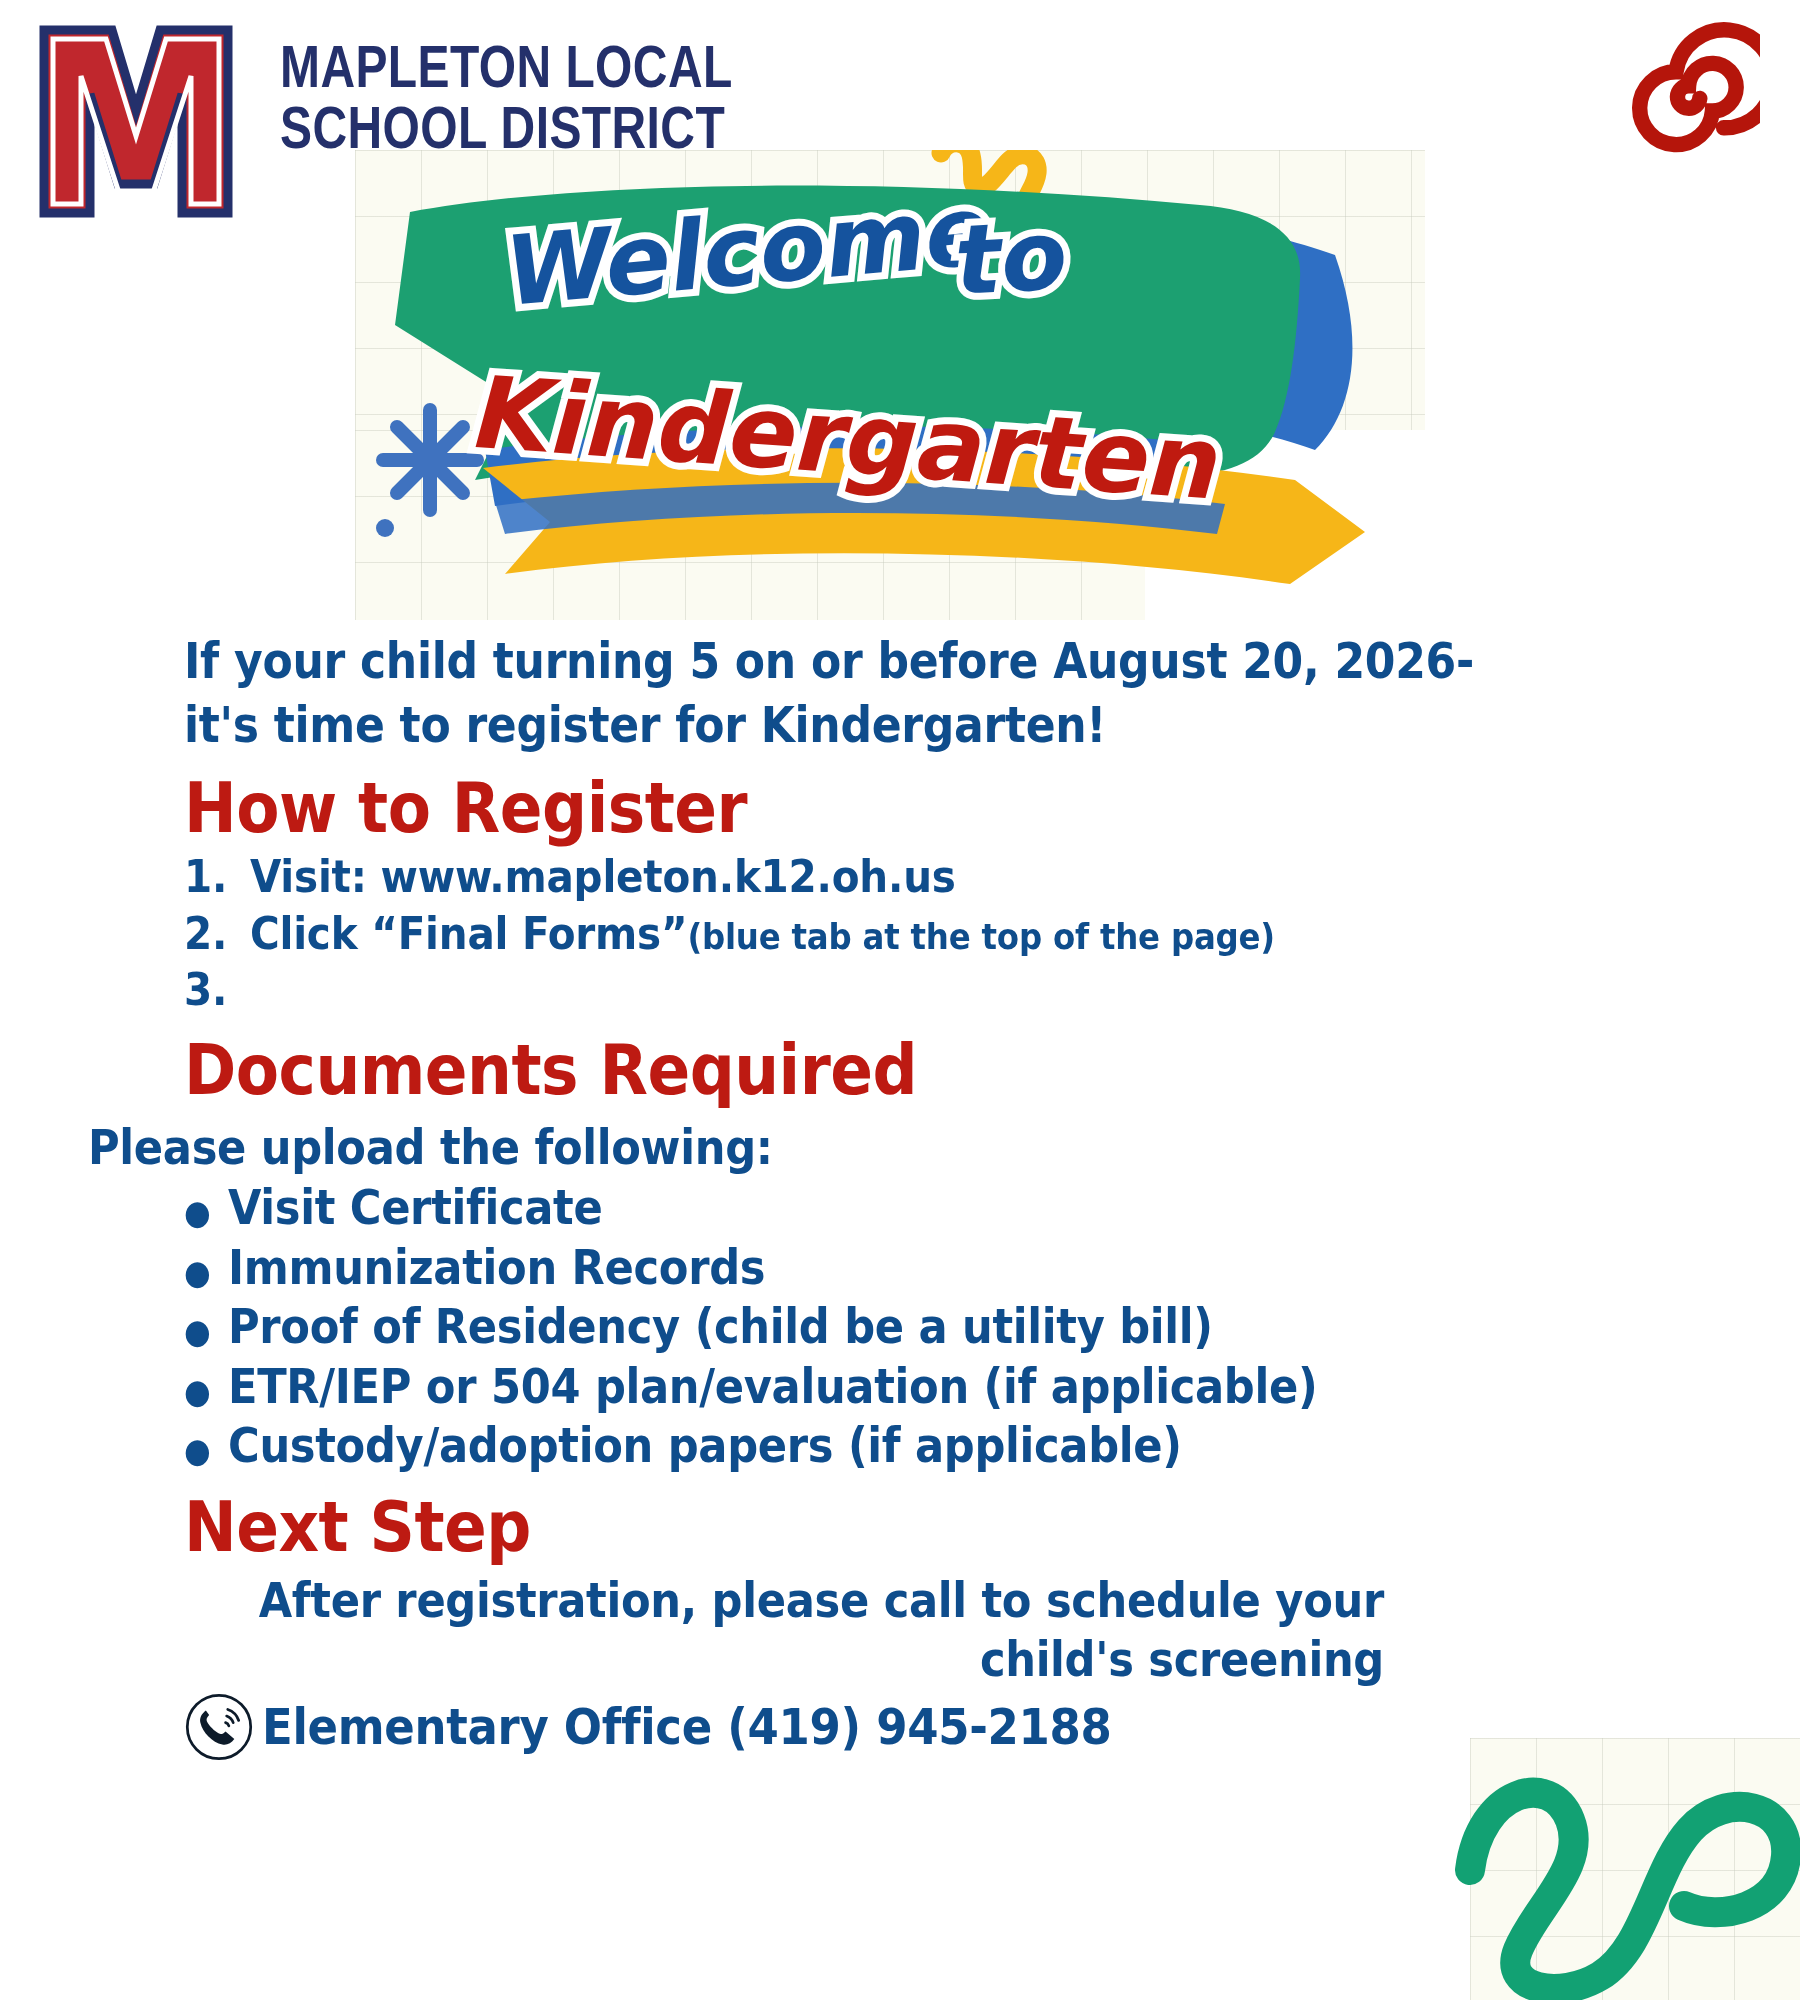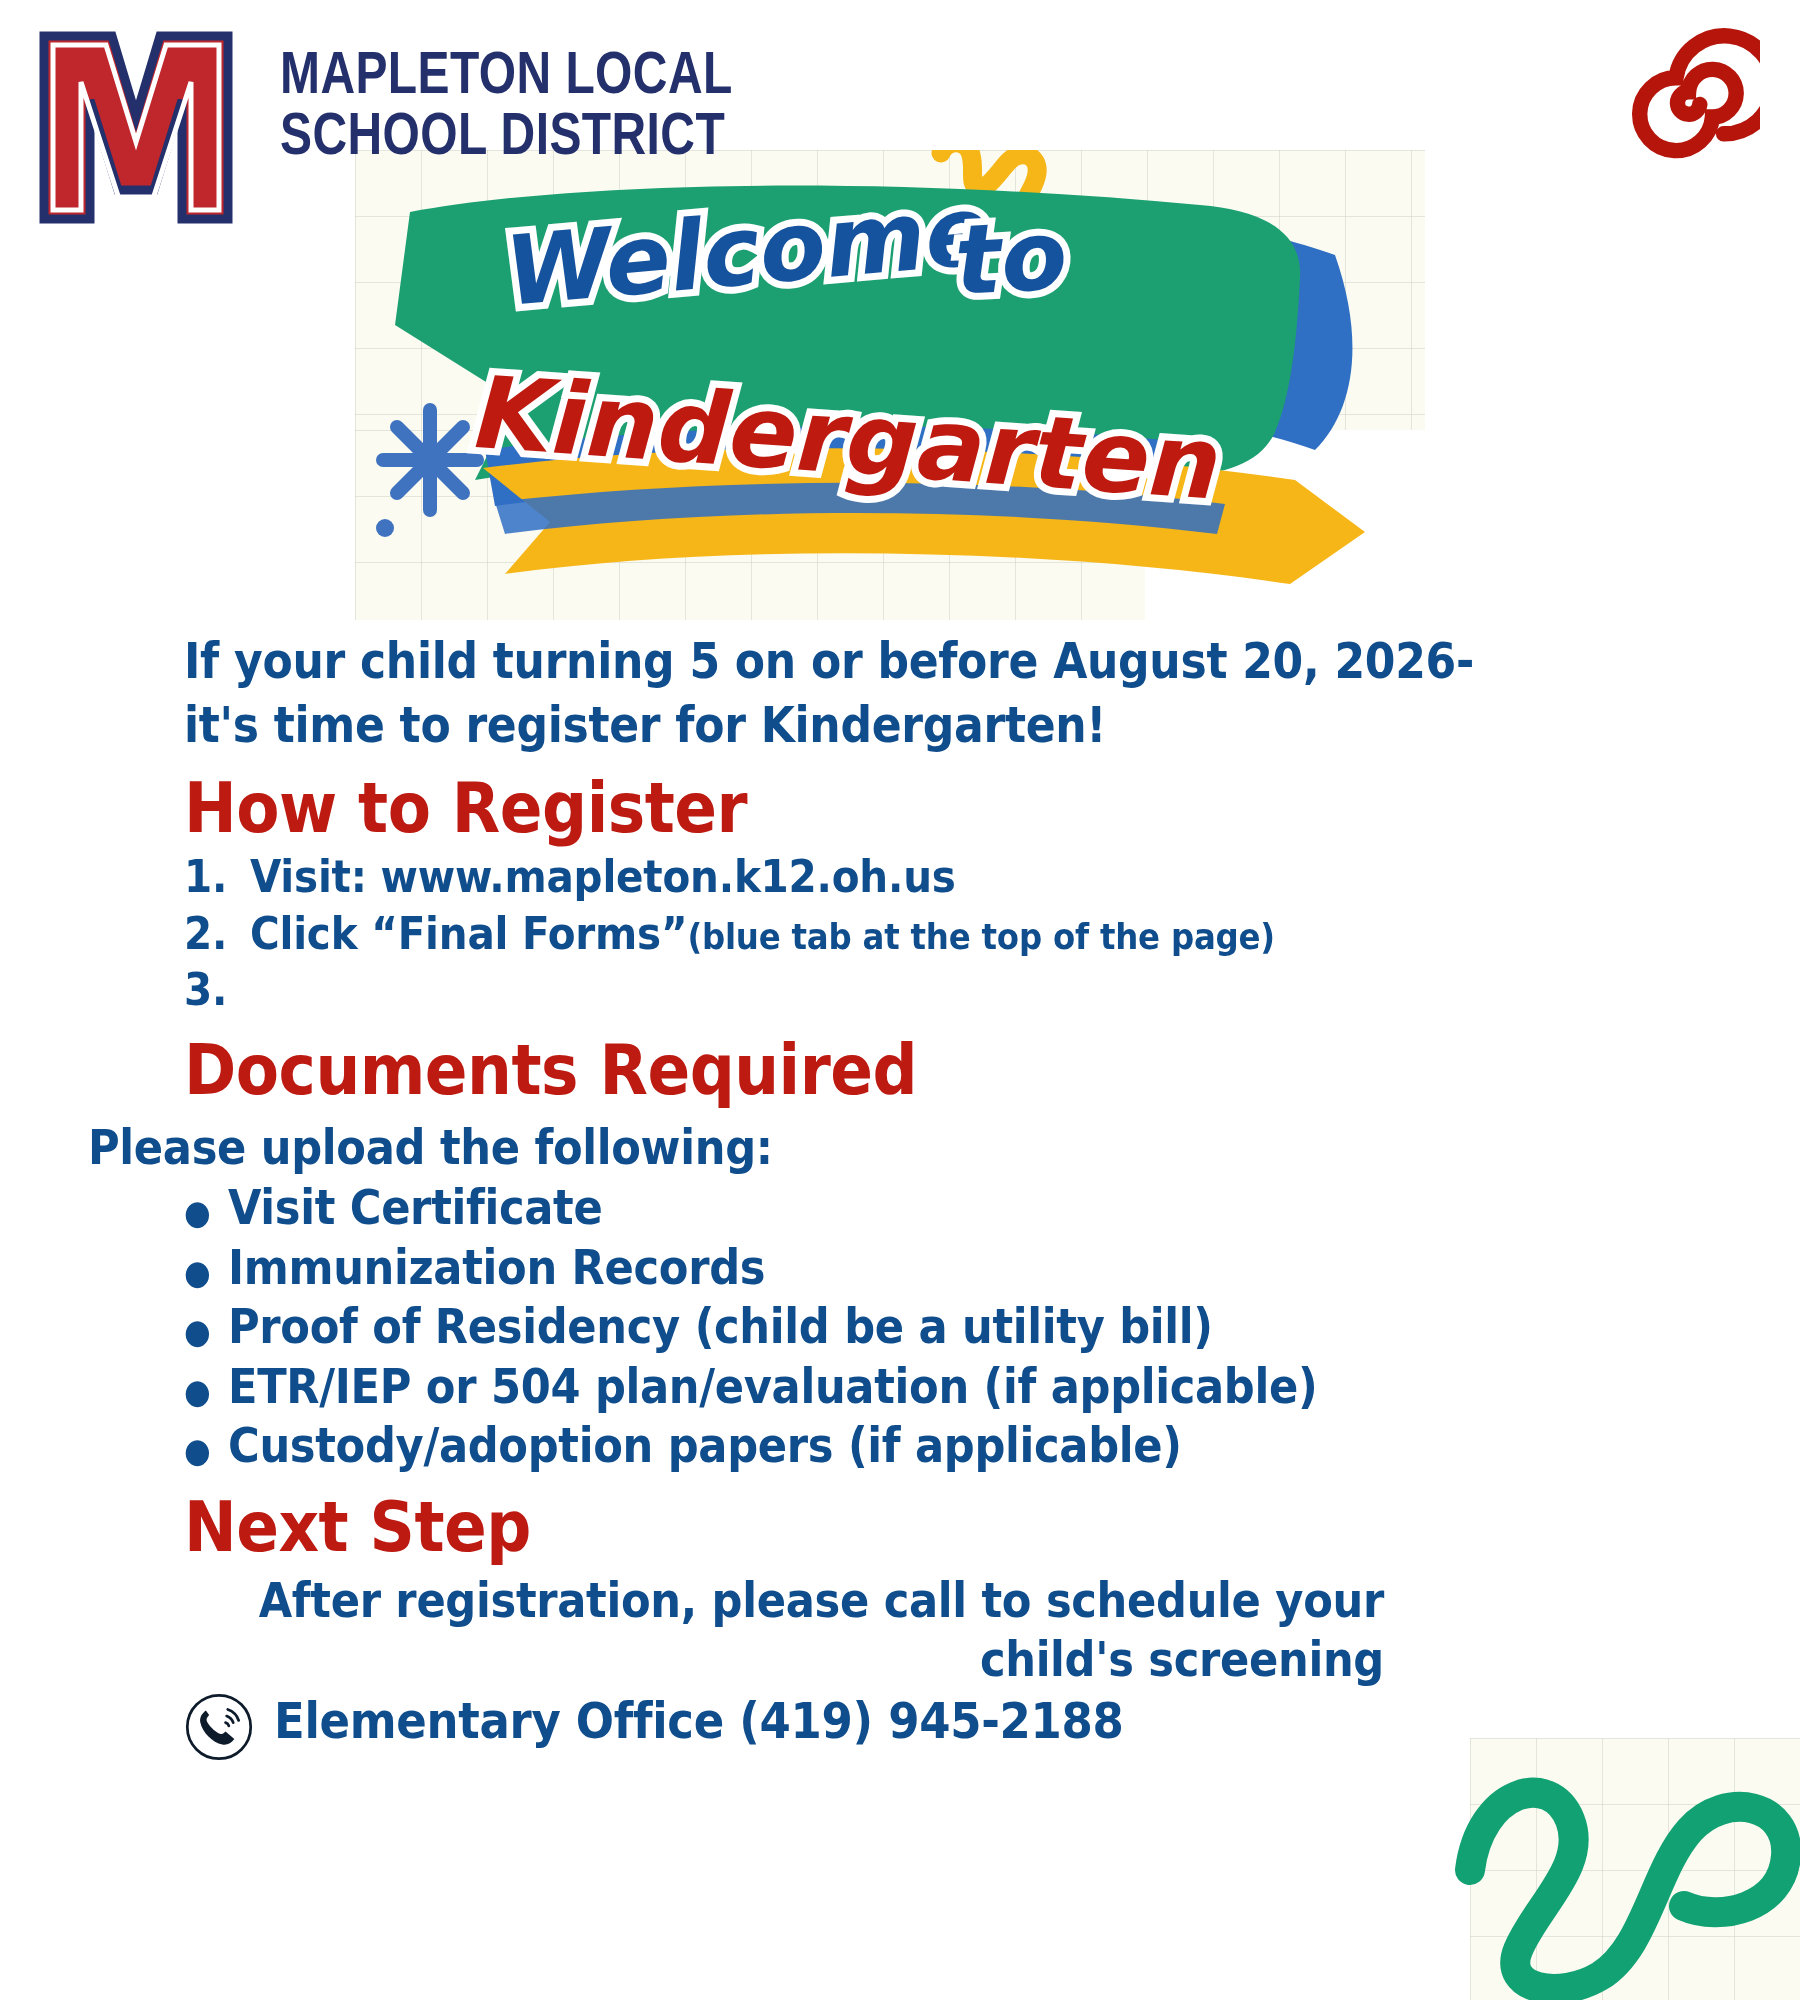--- a/index.html
+++ b/index.html
@@ -6,21 +6,21 @@
   body{
     width:1800px;height:2000px;
     background:#ffffff;
     font-family:"DejaVu Sans", sans-serif;
     position:relative;
     overflow:hidden;
   }
 
   
   #header{
-    position:absolute;left:0;top:12px;width:1800px;height:220px;
+    position:absolute;left:0;top:6px;width:1800px;height:220px;
     z-index:40;
   }
   #logo-m{
     position:absolute;left:36px;top:18px;width:200px;height:195px;
   }
   #district-name{
     position:absolute;left:280px;top:30px;
     color:#24306b;
     font-family:"Liberation Sans", sans-serif;
     font-weight:bold;
@@ -150,21 +150,21 @@
     margin:6px 0 0 168px;
     font-size:48px;
     line-height:1.22;
     letter-spacing:-0.3px;
     max-width:1200px;
     text-align:right;
   }
 
   .phone-line{
     margin:4px 0 0 168px;
-    display:flex;gap:20px;
+    display:flex;align-items:center;gap:8px;
     font-size:50px;
     letter-spacing:-0.3px;
   }
   #phone-icon{flex:0 0 70px;width:70px;height:70px;}
 
   
   #deco-green{
     position:absolute;right:0;bottom:0;width:360px;height:300px;z-index:10;
   }
   #deco-grid-br{

